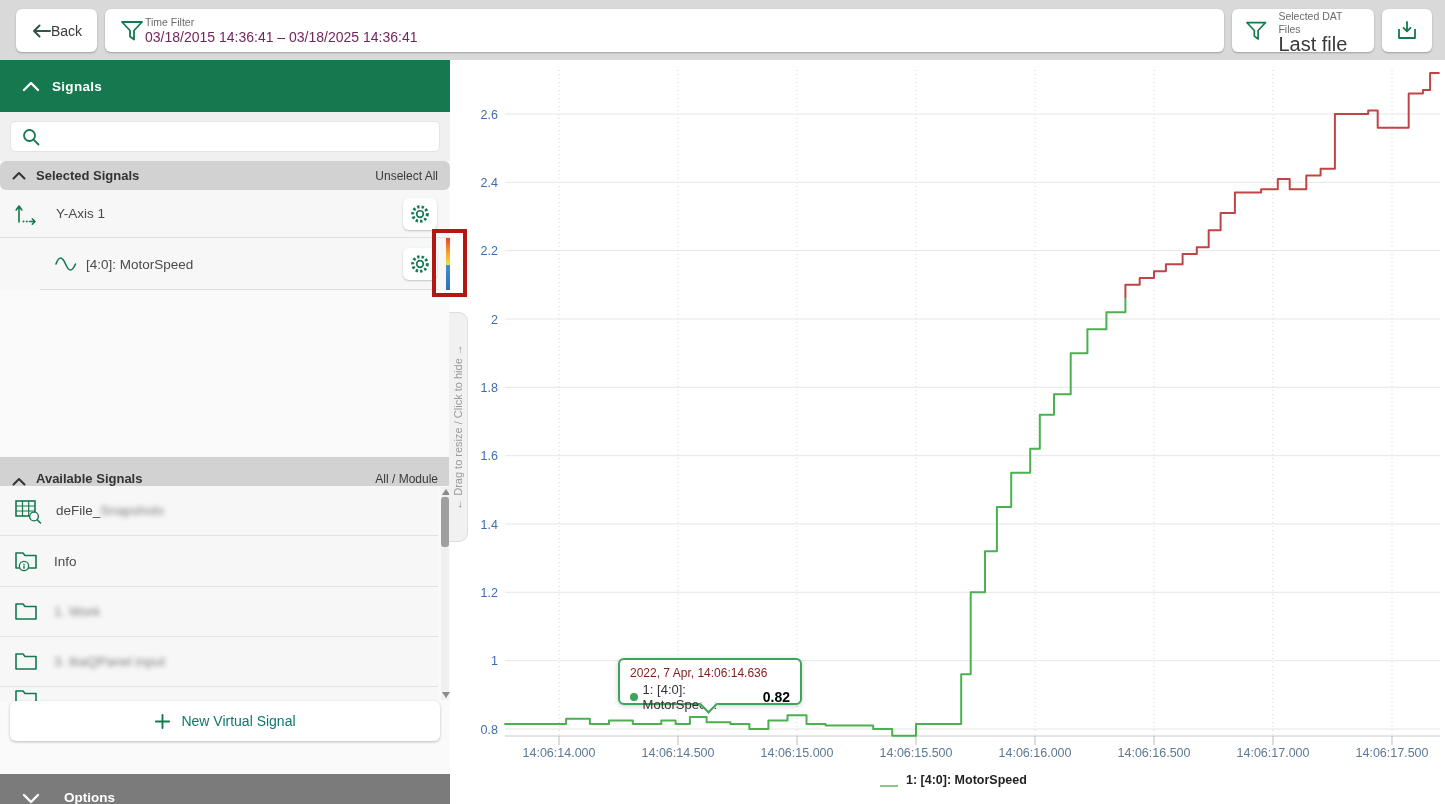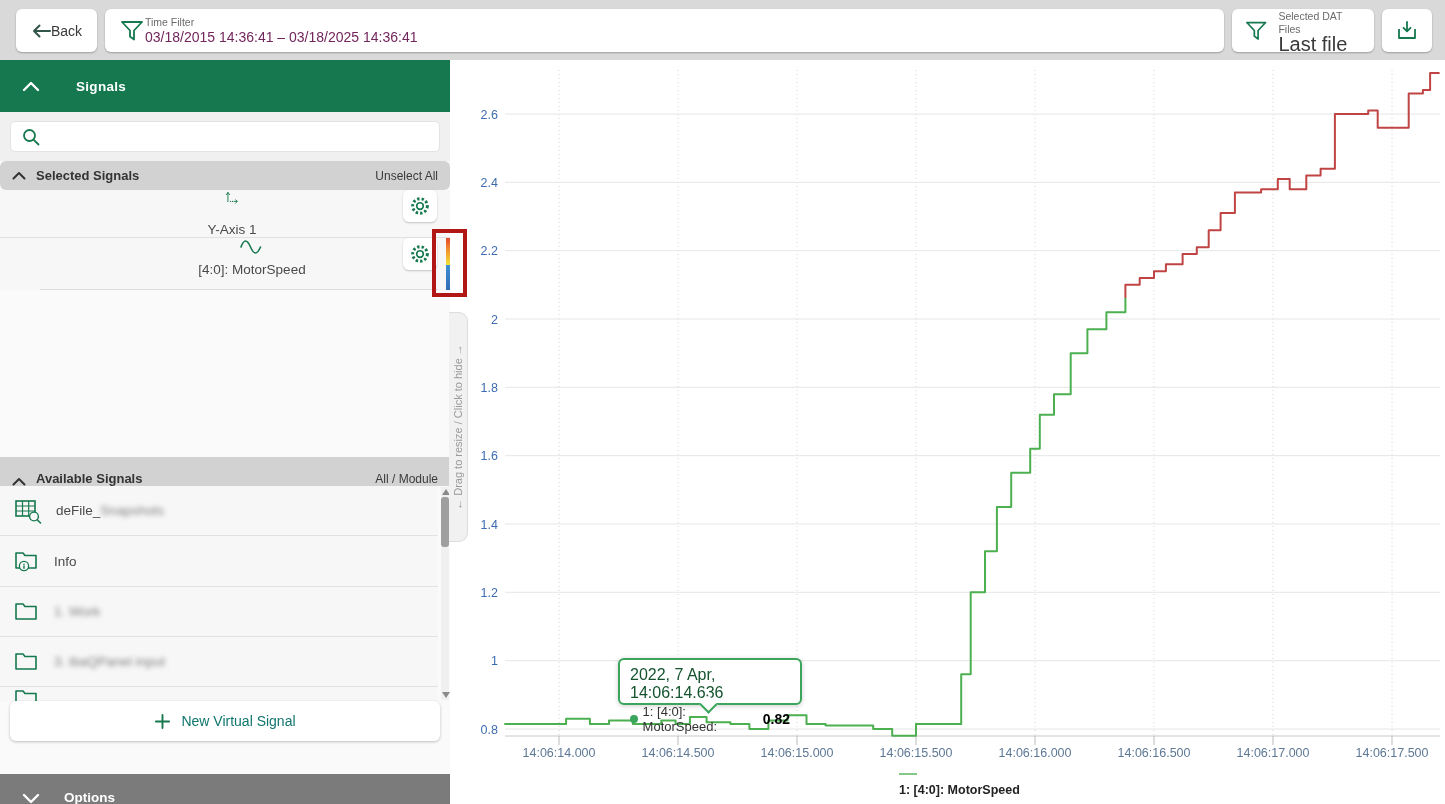--- a/index.html
+++ b/index.html
@@ -17,31 +17,31 @@
   .time-card{left:105px;width:1119px;padding:0 14px;}
   .dat-card{left:1232px;width:142px;padding:0 12px;gap:10px;}
   .dl-card{left:1382px;width:50px;justify-content:center;cursor:pointer;}
   .card .minor{font-size:10.5px;color:#6b6b6b;line-height:13px;}
   .time-card .value{font-size:14px;color:#72265c;line-height:16px;}
   .dat-card .value{font-size:20px;color:#3a3a3a;line-height:16px;}
 
   
   .sidebar{left:0;top:60px;width:450px;height:744px;background:#fafafa;}
   .sig-header{left:0;top:0;width:450px;height:52px;background:#15784e;display:flex;
-              align-items:center;gap:36px;padding-left:22px;cursor:pointer;}
+              align-items:center;gap:12px;padding-left:22px;cursor:pointer;}
   .sig-header .ttl{color:#fff;font-size:13.5px;font-weight:bold;letter-spacing:.3px;}
   .search-strip{left:0;top:52px;width:450px;height:49px;background:#f0f0f0;}
   .search-box{position:absolute;left:10px;top:9px;width:430px;height:31px;background:#fff;
               border:1px solid #e3e3e3;border-radius:5px;display:flex;align-items:center;padding-left:10px;gap:8px;}
   .search-box input{border:none;outline:none;flex:1;font-size:13px;height:100%;background:transparent;}
   .sec-header{left:0;width:450px;height:29px;background:#d2d2d2;display:flex;align-items:center;
               padding:0 12px;gap:10px;cursor:pointer;}
   .sec-header .ttl{font-size:13px;font-weight:bold;color:#333;flex:1;}
   .sec-header .act{font-size:12px;color:#3a3a3a;cursor:pointer;}
-  .sel-row{left:0;width:450px;background:#f7f7f7;display:flex;align-items:center;border-bottom:1px solid #e0e0e0;flex-direction:column;}
+  .sel-row{left:0;width:450px;background:#f7f7f7;display:flex;align-items:center;border-bottom:1px solid #e0e0e0;}
   .gear-btn{position:absolute;right:13px;width:34px;height:32px;background:#fff;border-radius:6px;
             box-shadow:0 1px 2px rgba(0,0,0,.22);display:flex;align-items:center;justify-content:center;cursor:pointer;}
   .row-label{font-size:13.5px;color:#4a4a4a;}
   .avail-row{left:0;width:438px;background:#f7f7f7;display:flex;align-items:center;gap:14px;
              padding-left:14px;border-bottom:1px solid #e2e2e2;cursor:pointer;}
   .blurred{filter:blur(2.6px);color:#7e7e7e;}
   .nvs-btn{left:10px;top:641px;width:430px;height:40px;background:#fff;border-radius:6px;
            box-shadow:0 1px 3px rgba(0,0,0,.25);display:flex;align-items:center;justify-content:center;
            gap:10px;cursor:pointer;font-size:14px;color:#0f766e;}
   .options-bar{left:0;top:682px;width:450px;height:62px;background:#7b7b7b;border-radius:0 0 10px 0;
@@ -66,27 +66,27 @@
            border-left:none;border-radius:0 9px 9px 0;cursor:pointer;z-index:5;}
   .divider .txt{position:absolute;left:-106px;top:108px;width:230px;transform:rotate(-90deg);
                 font-size:11px;color:#9a9a9a;text-align:center;white-space:nowrap;}
 
   
   .chart-pane{left:450px;top:60px;width:995px;height:744px;background:#fff;}
   #chart-svg{position:absolute;left:0;top:0;font-family:"Liberation Sans",sans-serif;}
   .tooltip{position:absolute;left:168px;top:598px;width:184px;height:47px;background:#fff;
            border:2px solid #3aa55b;border-radius:6px;box-shadow:0 1px 5px rgba(0,0,0,.2);
            padding:6px 10px 0 10px;z-index:10;}
-  .tooltip .l1{font-size:16px;color:#14532d;}
+  .tooltip .l1{font-size:12px;color:#7f1d1d;}
   .tooltip .l2{font-size:13px;color:#333;margin-top:2px;display:flex;align-items:center;gap:5px;}
   .tooltip .dot{width:8px;height:8px;border-radius:50%;background:#3aa55b;display:inline-block;}
   .tooltip .val{font-weight:bold;font-size:14px;color:#000;}
   .tooltip .arrow{position:absolute;left:82px;bottom:-8px;width:13px;height:13px;background:#fff;
                   border-right:2px solid #3aa55b;border-bottom:2px solid #3aa55b;transform:rotate(45deg);}
-  .legend{position:absolute;left:449px;top:713px;display:flex;align-items:flex-start;gap:8px;cursor:pointer;flex-direction:column;}
+  .legend{position:absolute;left:430px;top:713px;display:flex;align-items:flex-end;gap:8px;cursor:pointer;}
   .legend .sw{width:18px;height:2px;background:#85c98a;}
   .legend .lb{font-size:12.5px;font-weight:bold;color:#222;}
 
   svg.icon{display:block;}
 </style>
 </head>
 <body>
 
 <div id="app">
 

